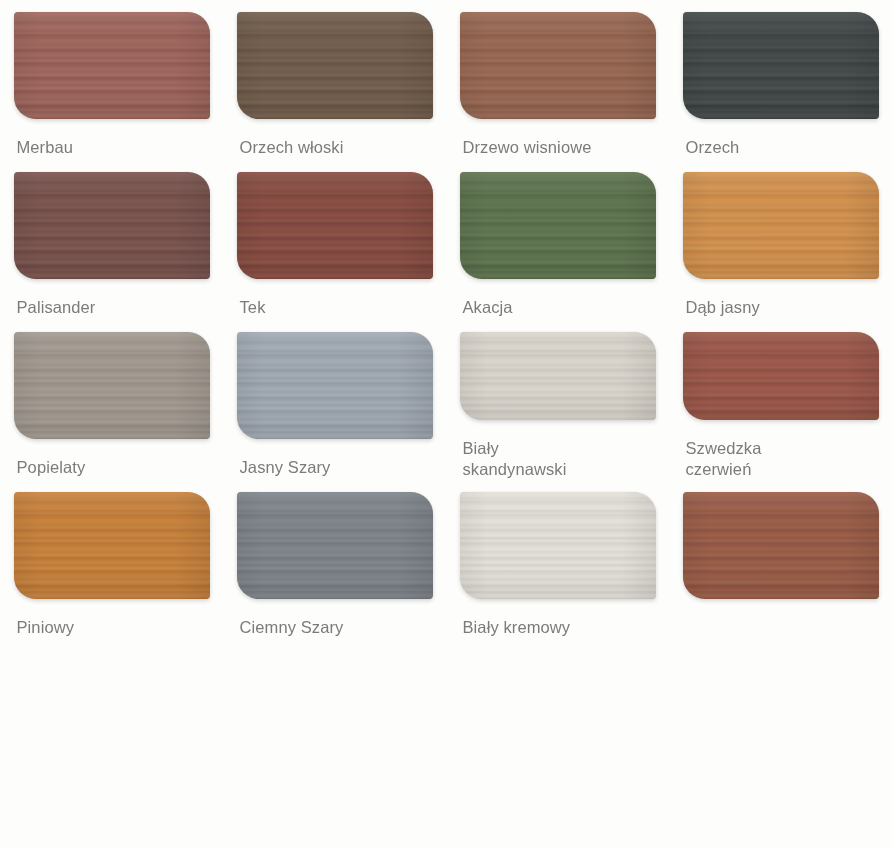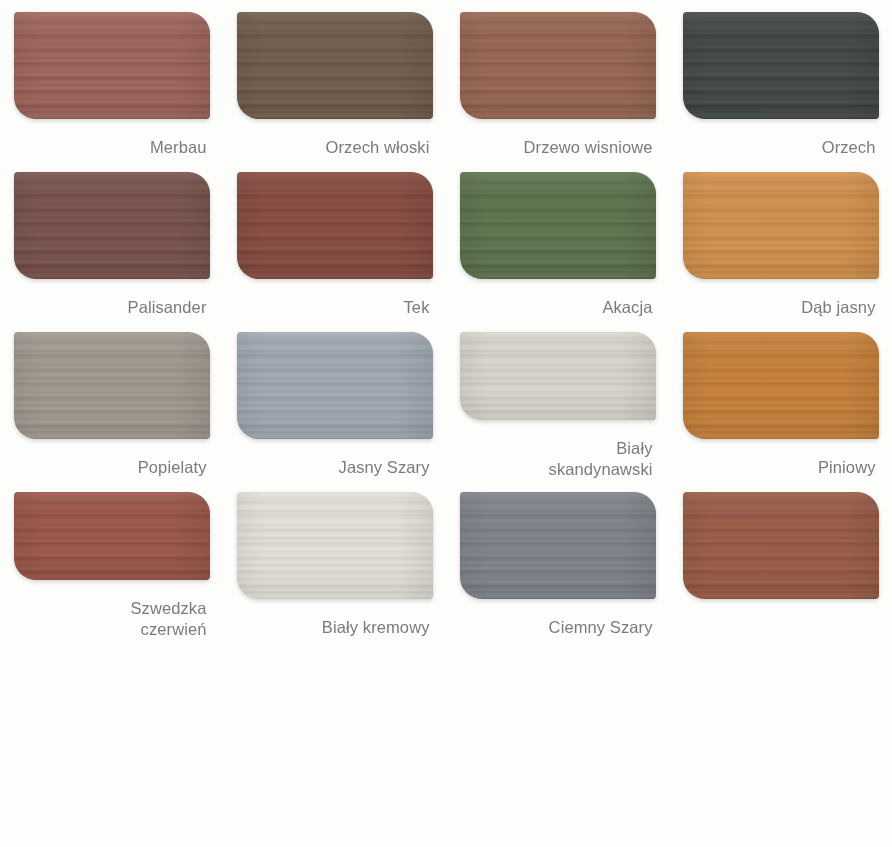--- a/index.html
+++ b/index.html
@@ -68,21 +68,21 @@
     inset: 0;
     background:
       linear-gradient(to bottom, rgba(255,255,255,0.07) 0%, rgba(255,255,255,0.0) 22%, rgba(0,0,0,0.0) 70%, rgba(0,0,0,0.06) 100%),
       linear-gradient(to right, rgba(0,0,0,0.05) 0%, rgba(0,0,0,0.0) 14%, rgba(0,0,0,0.0) 82%, rgba(0,0,0,0.07) 100%);
     pointer-events: none;
   }
 
   .swatch-label {
     margin-top: 18px;
     width: 190px;
-    text-align: right;
+    text-align: left;
     font-size: 16.5px;
     line-height: 21px;
     color: #7b7b7b;
     font-weight: 400;
     letter-spacing: 0.1px;
     white-space: pre-line;
   }
 </style>
 </head>
 <body>
@@ -127,32 +127,32 @@
     <div class="swatch-cell">
       <div class="swatch-chip" style="background-color: rgb(162, 170, 180); background-image: repeating-linear-gradient(rgb(162, 170, 180) 0px, rgb(162, 170, 180) 7px, rgb(146, 154, 166) 10px, rgb(162, 170, 180) 14px, rgb(162, 170, 180) 21px, rgb(146, 154, 166) 23px, rgb(162, 170, 180) 28px);"></div>
       <div class="swatch-label">Jasny Szary</div>
     </div>
     <div class="swatch-cell">
       <div class="swatch-chip" style="background-color: rgb(217, 213, 205); background-image: repeating-linear-gradient(rgb(217, 213, 205) 0px, rgb(217, 213, 205) 7px, rgb(203, 198, 189) 10px, rgb(217, 213, 205) 14px, rgb(217, 213, 205) 21px, rgb(203, 198, 189) 23px, rgb(217, 213, 205) 28px);"></div>
       <div class="swatch-label">Biały
 skandynawski</div>
     </div>
     <div class="swatch-cell">
-      <div class="swatch-chip" style="background-color: rgb(200, 131, 62); background-image: repeating-linear-gradient(rgb(200, 131, 62) 0px, rgb(200, 131, 62) 7px, rgb(184, 115, 51) 10px, rgb(200, 131, 62) 14px, rgb(200, 131, 62) 21px, rgb(184, 115, 51) 23px, rgb(200, 131, 62) 28px);"></div>
-      <div class="swatch-label">Piniowy</div>
-    </div>
-    <div class="swatch-cell">
       <div class="swatch-chip" style="background-color: rgb(157, 90, 76); background-image: repeating-linear-gradient(rgb(157, 90, 76) 0px, rgb(157, 90, 76) 7px, rgb(139, 76, 64) 10px, rgb(157, 90, 76) 14px, rgb(157, 90, 76) 21px, rgb(139, 76, 64) 23px, rgb(157, 90, 76) 28px);"></div>
       <div class="swatch-label">Szwedzka
 czerwień</div>
     </div>
     <div class="swatch-cell">
-      <div class="swatch-chip" style="background-color: rgb(227, 224, 217); background-image: repeating-linear-gradient(rgb(227, 224, 217) 0px, rgb(227, 224, 217) 7px, rgb(214, 210, 202) 10px, rgb(227, 224, 217) 14px, rgb(227, 224, 217) 21px, rgb(214, 210, 202) 23px, rgb(227, 224, 217) 28px);"></div>
-      <div class="swatch-label">Biały kremowy</div>
+      <div class="swatch-chip" style="background-color: rgb(200, 131, 62); background-image: repeating-linear-gradient(rgb(200, 131, 62) 0px, rgb(200, 131, 62) 7px, rgb(184, 115, 51) 10px, rgb(200, 131, 62) 14px, rgb(200, 131, 62) 21px, rgb(184, 115, 51) 23px, rgb(200, 131, 62) 28px);"></div>
+      <div class="swatch-label">Piniowy</div>
     </div>
     <div class="swatch-cell">
       <div class="swatch-chip" style="background-color: rgb(128, 134, 140); background-image: repeating-linear-gradient(rgb(128, 134, 140) 0px, rgb(128, 134, 140) 7px, rgb(113, 119, 126) 10px, rgb(128, 134, 140) 14px, rgb(128, 134, 140) 21px, rgb(113, 119, 126) 23px, rgb(128, 134, 140) 28px);"></div>
       <div class="swatch-label">Ciemny Szary</div>
+    </div>
+    <div class="swatch-cell">
+      <div class="swatch-chip" style="background-color: rgb(227, 224, 217); background-image: repeating-linear-gradient(rgb(227, 224, 217) 0px, rgb(227, 224, 217) 7px, rgb(214, 210, 202) 10px, rgb(227, 224, 217) 14px, rgb(227, 224, 217) 21px, rgb(214, 210, 202) 23px, rgb(227, 224, 217) 28px);"></div>
+      <div class="swatch-label">Biały kremowy</div>
     </div>
     <div class="swatch-cell">
       <div class="swatch-chip" style="background-color: rgb(156, 95, 73); background-image: repeating-linear-gradient(rgb(156, 95, 73) 0px, rgb(156, 95, 73) 7px, rgb(138, 81, 64) 10px, rgb(156, 95, 73) 14px, rgb(156, 95, 73) 21px, rgb(138, 81, 64) 23px, rgb(156, 95, 73) 28px);"></div>
     </div>
   </div>
 
 </body></html>

